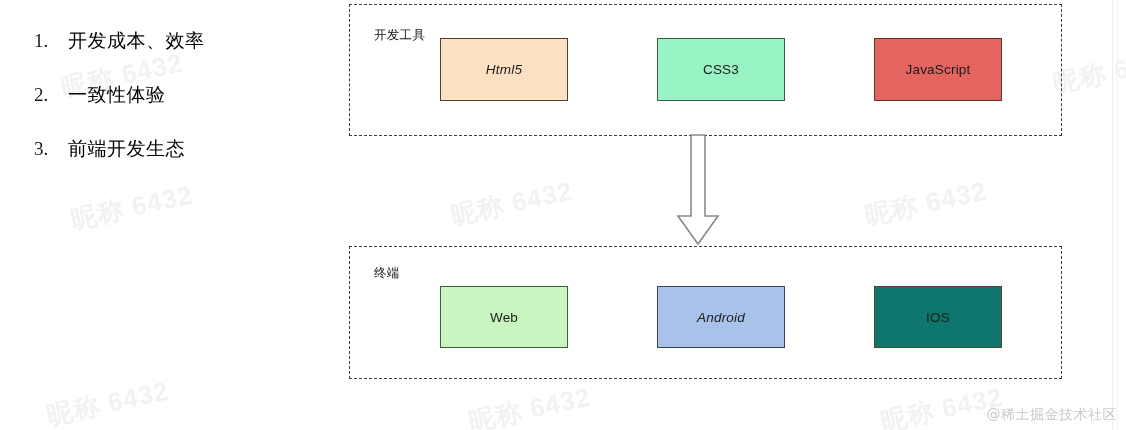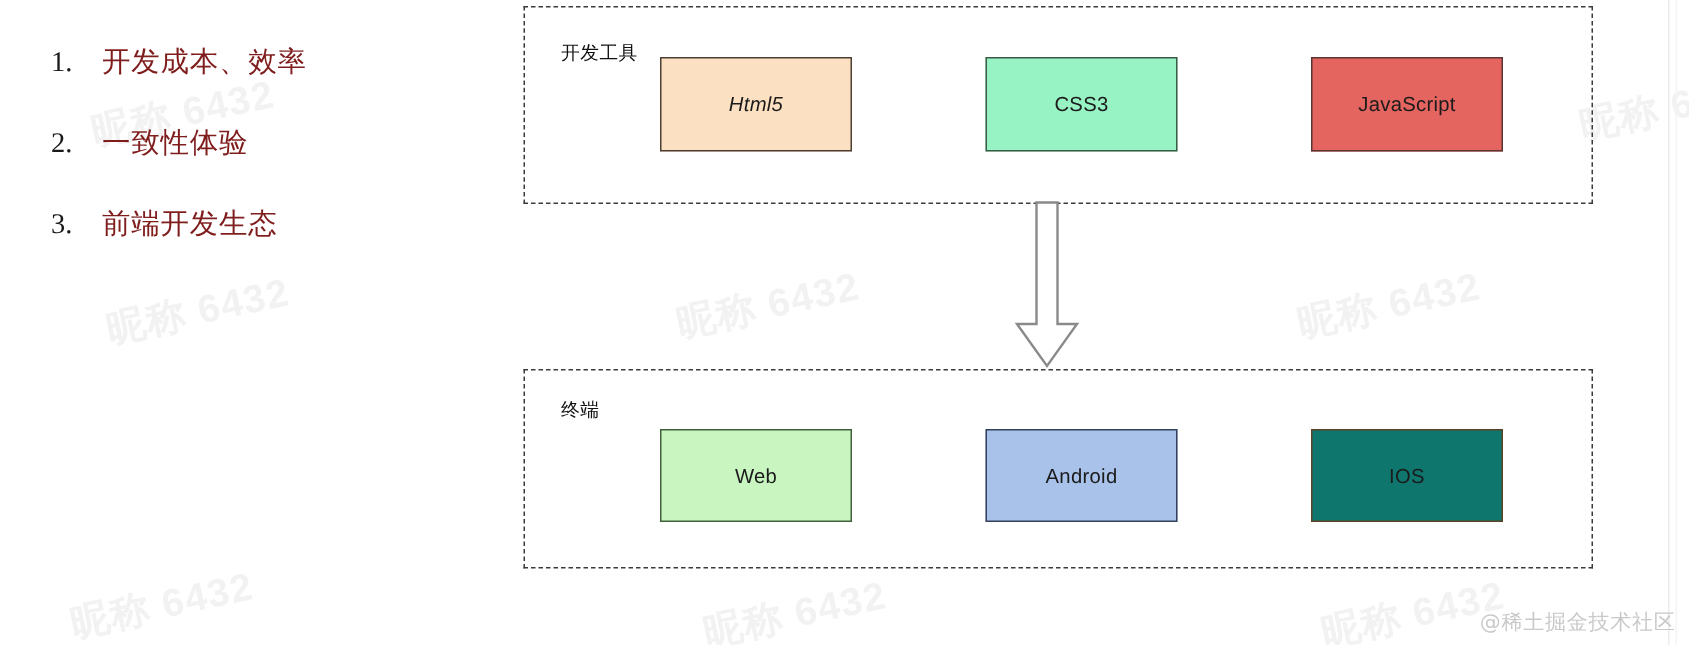--- a/index.html
+++ b/index.html
@@ -54,21 +54,21 @@
   .list-num {
     width: 34px;
     flex: 0 0 34px;
     font-family: "Liberation Serif", "DejaVu Serif", serif;
     font-size: 19px;
     color: #1a1a1a;
   }
   .list-text {
     font-family: Liberation Mono, monospace;
     font-size: 19px;
-    color: #7f1d1d;
+    color: #000000;
     letter-spacing: 0.5px;
   }
 
   
   .group {
     position: absolute;
     border: 1.6px dashed #3b3b3b;
     background: transparent;
     box-sizing: border-box;
   }
@@ -208,21 +208,21 @@
   </div>
 
   <div class="group" id="group-terminal">
     <div class="group-label" id="label-terminal">终端</div>
   </div>
 
   <div class="node" id="node-web" style="background:#c8f5c0; border-color:#41603a;text-align:right;">
     <span>Web</span>
   </div>
 
-  <div class="node" id="node-android" style="background:#a8c2ea; border-color:#36415c;">
+  <div class="node" id="node-android" style="background:#a8c2ea; border-color:#36415c;font-style:italic;">
     <span>Android</span>
   </div>
 
   <div class="node" id="node-ios" style="background:#0f766e; border-color:#5a4227;">
     <span>IOS</span>
   </div>
 
   <div id="scroll-hairline"></div>
   <div id="scroll-hairline2"></div>
 

